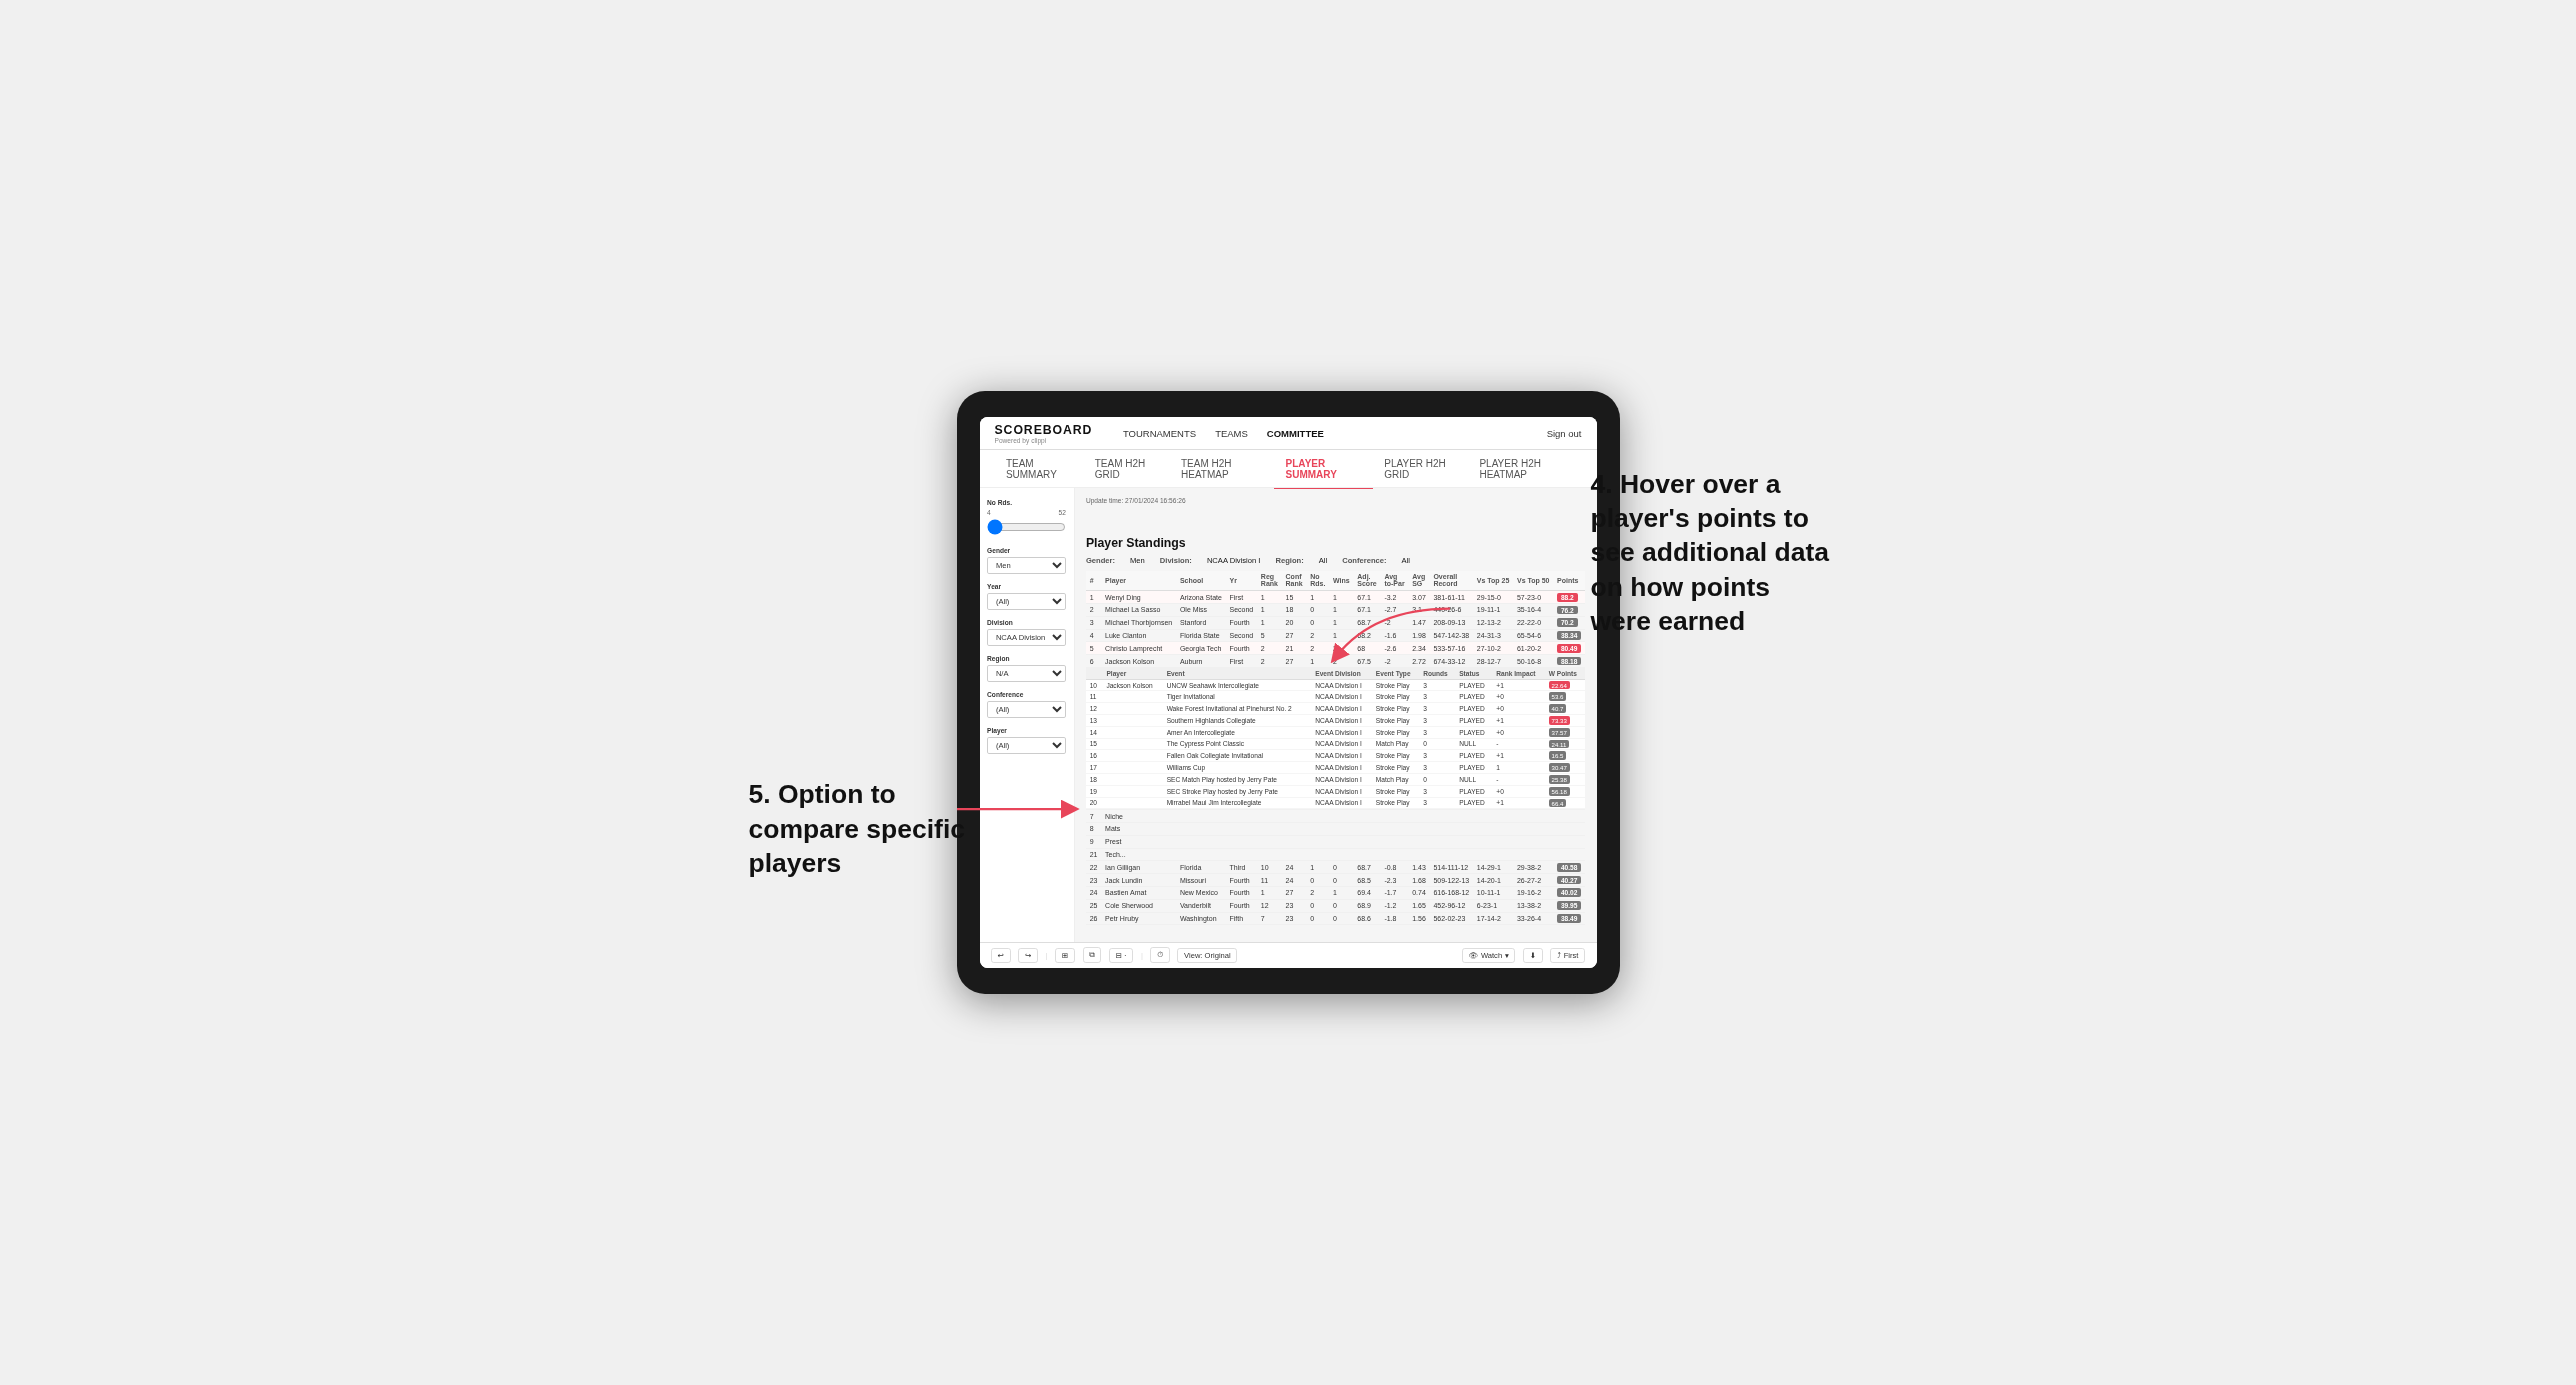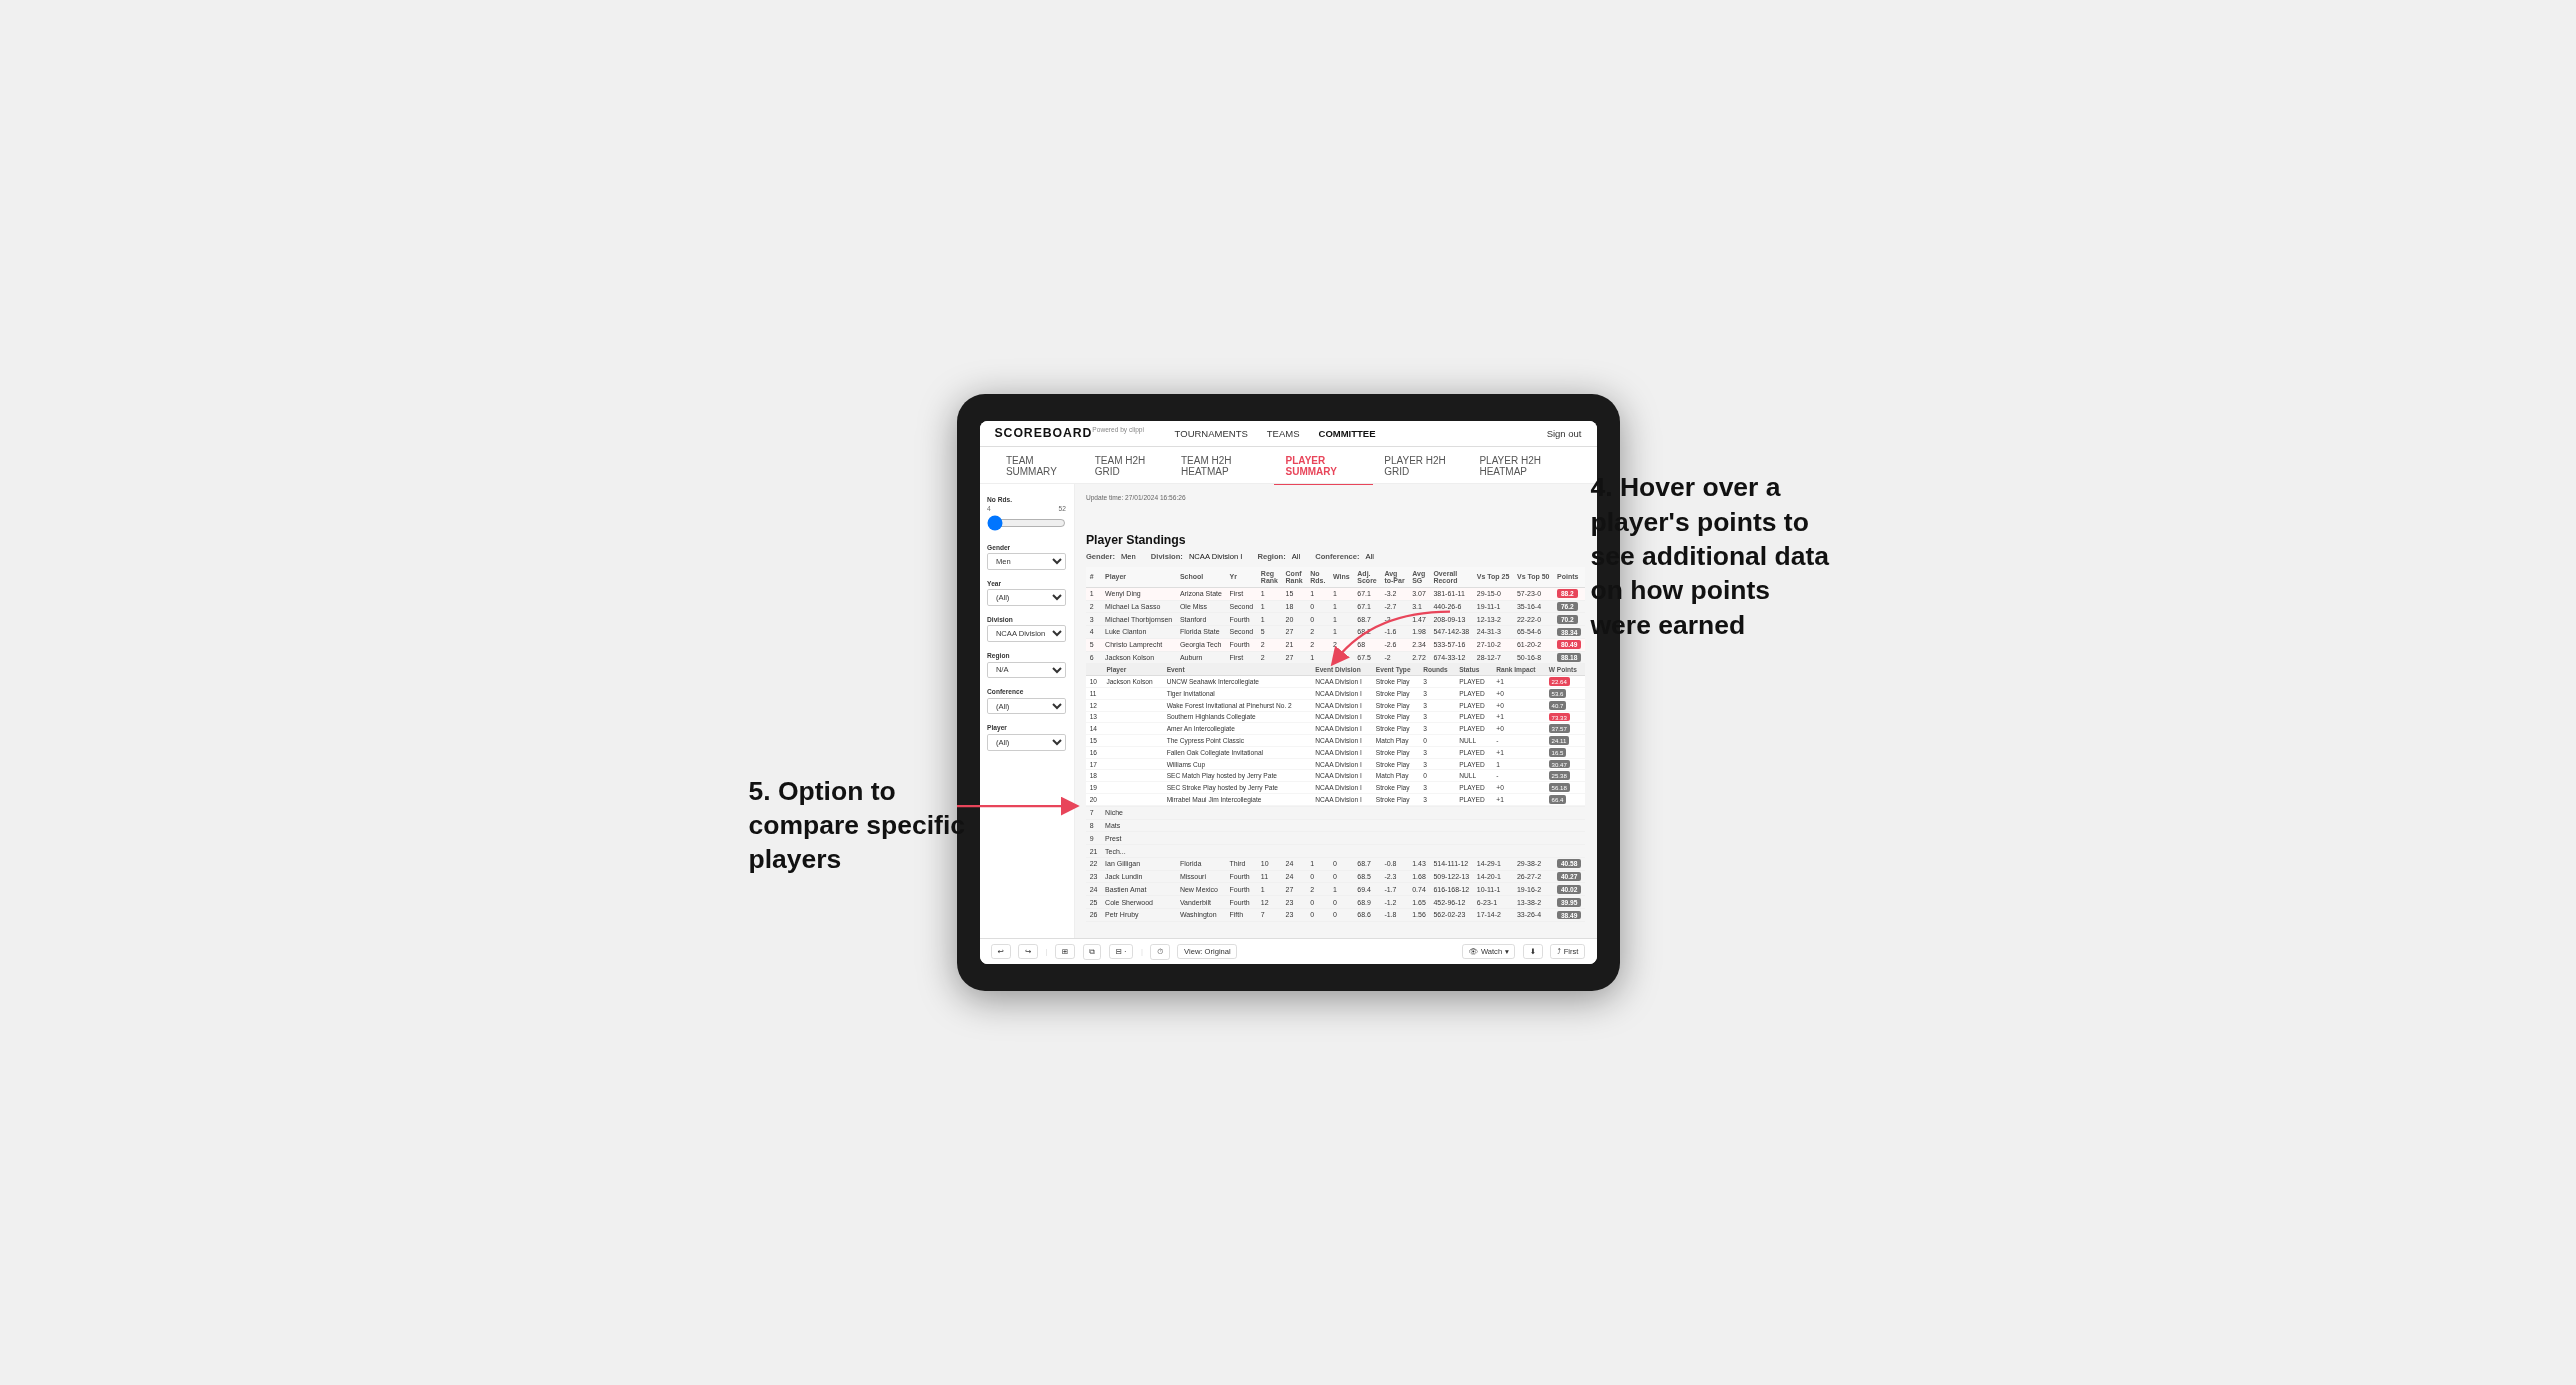--- a/index.html
+++ b/index.html
@@ -56,21 +56,21 @@
     .nav-bar {
       background: #fff;
       border-bottom: 0.9px solid #ddd;
       display: flex;
       align-items: center;
       padding: 5.7px 15px;
       gap: 23px;
     }
     .logo-area {
       display: flex;
-      flex-direction: row;
+      flex-direction: column;
       margin-right: 7.6px;
     }
     .logo-text {
       font-size: 12.3px;
       font-weight: 900;
       color: #111;
       letter-spacing: 0.9px;
     }
     .logo-sub {
       font-size: 6.6px;
@@ -190,21 +190,21 @@
     .filter-row {
       display: flex;
       gap: 15px;
       margin-bottom: 5.7px;
       font-size: 7.6px;
       align-items: center;
     }
     .filter-item {
       display: flex;
       align-items: center;
-      gap: 6px;
+      gap: 15px;
     }
     .filter-label {
       color: #555;
       font-weight: 600;
     }
     .filter-value {
       color: #111;
     }
 
     

